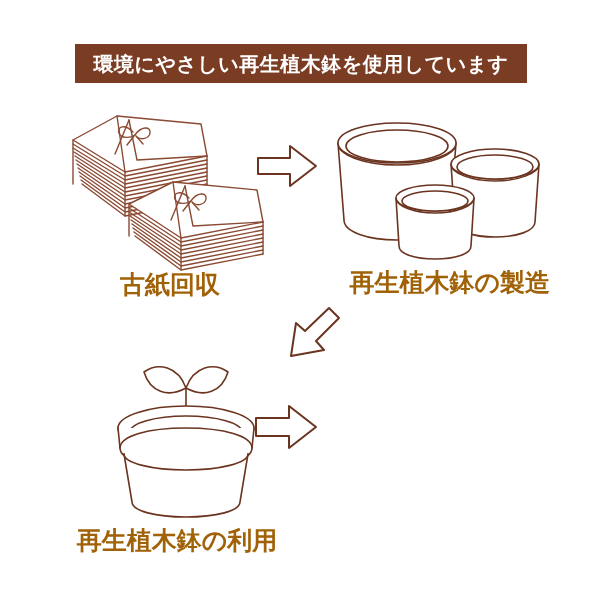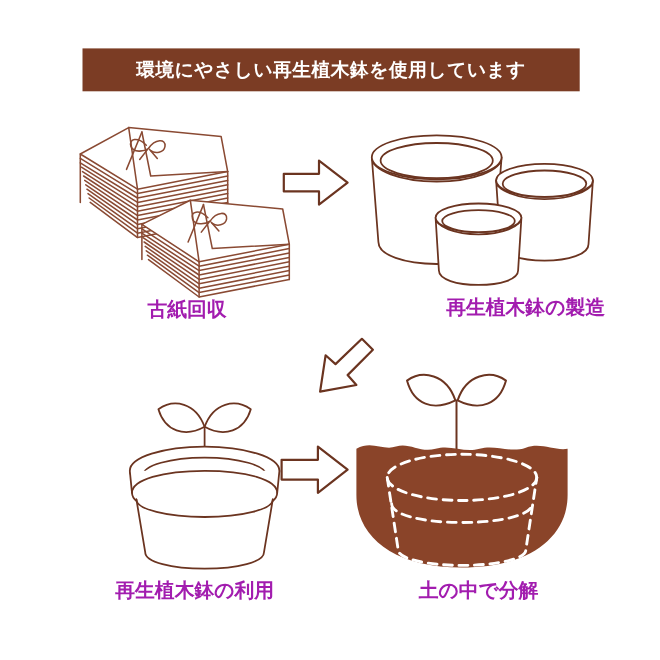--- a/index.html
+++ b/index.html
@@ -29,42 +29,42 @@
     width: 452px;
     height: 39px;
     background: #7b3c24;
     display: flex;
     align-items: center;
     justify-content: center;
     box-sizing: border-box;
   }
   .banner-text {
     color: #ffffff;
-    font-size: 17px;
+    font-size: 20px;
     font-weight: bold;
     letter-spacing: 0.5px;
     line-height: 1;
     white-space: nowrap;
   }
 
   
   .step {
     position: absolute;
   }
   .step-art {
     position: absolute;
     left: 0;
     top: 0;
   }
   .step-label {
     position: absolute;
     width: 100%;
     text-align: center;
-    color: #a21caf;
-    font-size: 18px;
+    color: #a16207;
+    font-size: 25px;
     font-weight: bold;
     white-space: nowrap;
     line-height: 1;
   }
 
   #step-paper   { left: 55px;  top: 100px; width: 230px; height: 200px; }
   #step-pots    { left: 320px; top: 110px; width: 230px; height: 190px; }
   #step-use     { left: 62px;  top: 350px; width: 230px; height: 205px; }
   #step-decomp  { left: 320px; top: 330px; width: 230px; height: 225px; }
 
@@ -207,37 +207,14 @@
     </div>
     <div class="step-label" id="label-use">再生植木鉢の利用</div>
   </div>
 
   <div class="arrow" id="arrow-3">
     <svg width="70" height="58" viewBox="0 0 70 58">
       <path d="M4 20 L37 20 L37 8 L64 29 L37 50 L37 38 L4 38 Z" fill="#ffffff" stroke="#6b3420" stroke-width="2" stroke-linejoin="round"></path>
     </svg>
   </div>
 
-  <div class="step" id="step-decomp">
-    <div class="step-art">
-      <svg width="230" height="190" viewBox="0 0 230 190">
-
-        <g fill="#ffffff" stroke="#6b3420" stroke-width="1.8" stroke-linejoin="round" stroke-linecap="round">
-          <path d="M50 16 C64 6 86 10 94 34 C74 44 56 38 50 16 Z"></path>
-          <path d="M140 16 C126 6 104 10 96 34 C116 44 134 38 140 16 Z"></path>
-          <path d="M95 34 L95 86" fill="none"></path>
-        </g>
-
-        <path d="M4 78 C18 70 28 80 40 76 C52 72 62 82 76 78 C90 74 102 82 116 78
-                 C130 74 144 82 158 77 C172 72 184 80 196 78 L196 120
-                 C196 158 162 186 100 186 C38 186 4 158 4 120 Z" fill="#8a4429" stroke="none"></path>
-
-        <g fill="none" stroke="#ffffff" stroke-width="2.6" stroke-linejoin="round" stroke-linecap="round" stroke-dasharray="8 6">
-          <ellipse cx="100" cy="104" rx="68" ry="21"></ellipse>
-          <path d="M32 104 L42 170 C42 178 68 184 100 184 C132 184 158 178 158 170 L168 104"></path>
-          <path d="M36 128 C36 138 64 145 100 145 C136 145 164 138 164 128"></path>
-        </g>
-      </svg>
-    </div>
-    <div class="step-label" id="label-decomp">土の中で分解</div>
-  </div>
 
 </div>
 
 </body></html>

